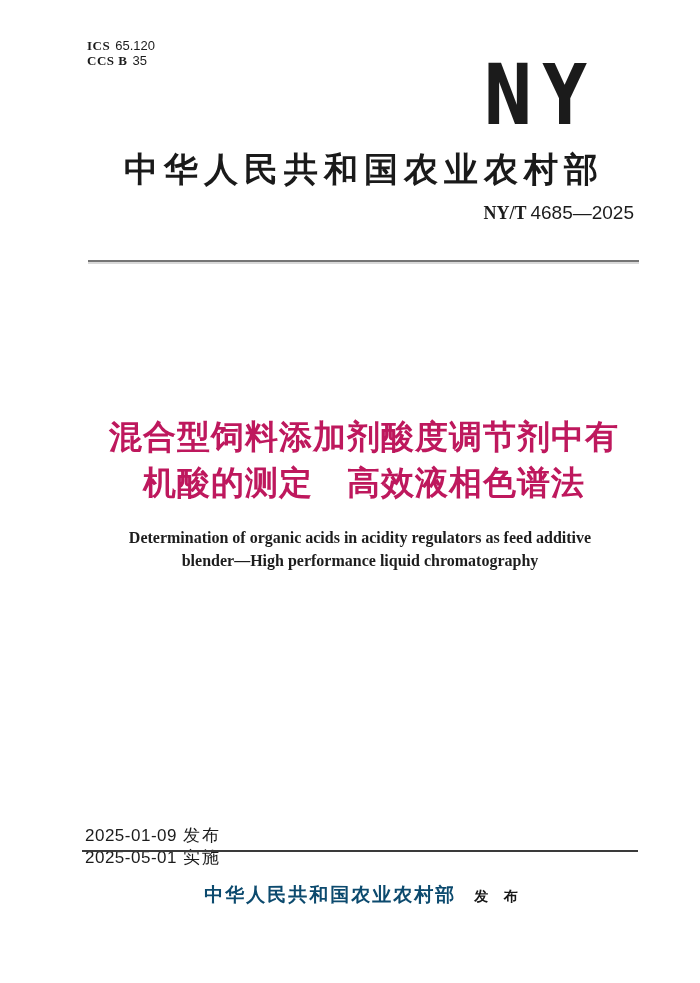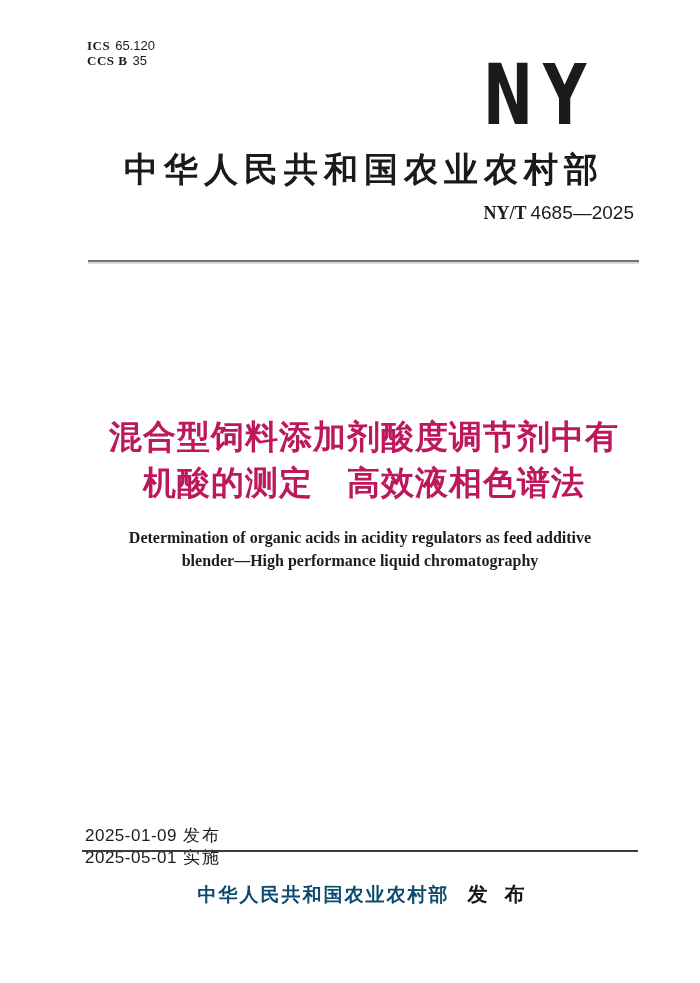--- a/index.html
+++ b/index.html
@@ -97,21 +97,21 @@
   .publisher-name{
     font-family:Liberation Mono, monospace;
     font-weight:bold;
     font-size:19px;line-height:36px;
     letter-spacing:2px;
     color:#0c4a6e;
   }
   .publisher-suffix{
     font-family:"Liberation Serif","DejaVu Serif",serif;
     font-weight:bold;
-    font-size:20px;
+    font-size:14px;
     letter-spacing:6px;
     margin-left:18px;
     color:#161616;
   }
 </style>
 </head>
 <body>
 
 <div class="page">
 

